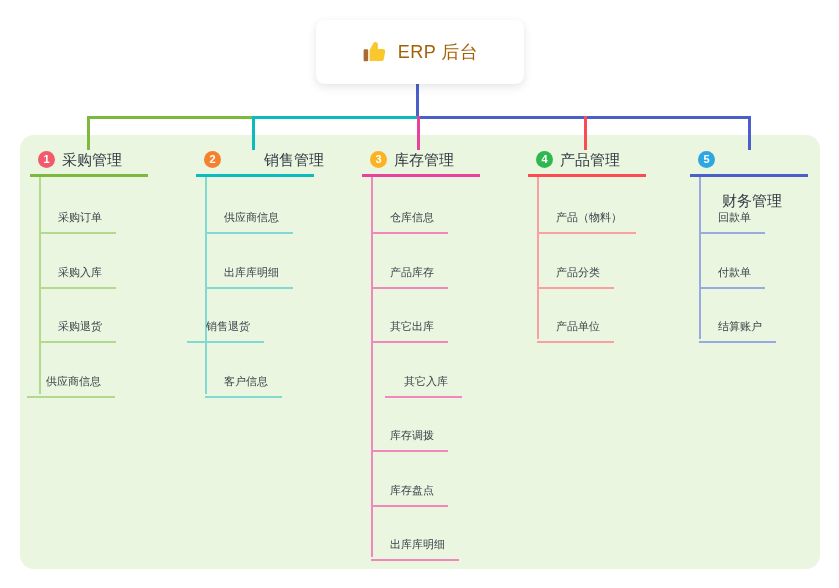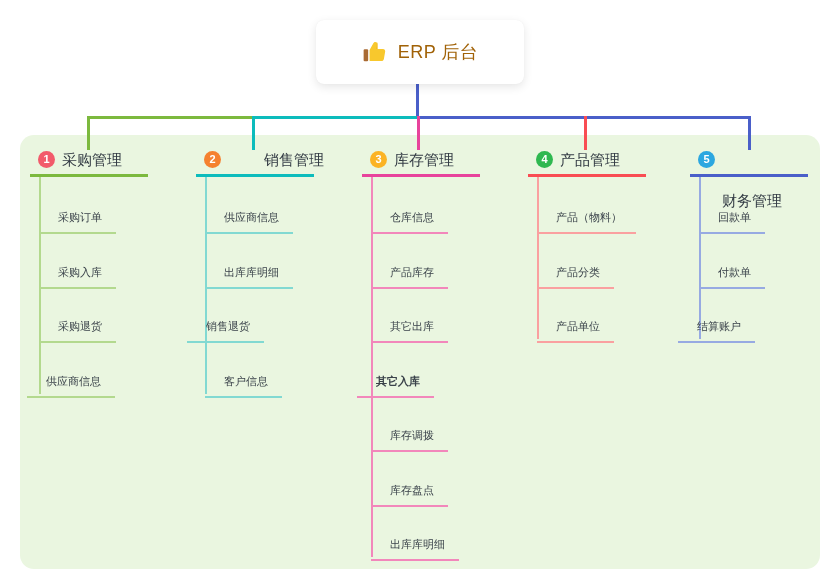--- a/index.html
+++ b/index.html
@@ -113,21 +113,21 @@
         <div class="branch-spine" style="left: 371px; top: 177px; height: 380px; background: rgb(242, 135, 187);"></div>
         <div class="child-row" style="left: 371px; top: 198px; border-bottom-color: rgb(242, 135, 187);">
           <span class="child-label">仓库信息</span>
         </div>
         <div class="child-row" style="left: 371px; top: 253px; border-bottom-color: rgb(242, 135, 187);">
           <span class="child-label">产品库存</span>
         </div>
         <div class="child-row" style="left: 371px; top: 307px; border-bottom-color: rgb(242, 135, 187);">
           <span class="child-label">其它出库</span>
         </div>
-        <div class="child-row" style="left: 357px; top: 362px; border-bottom-color: rgb(242, 135, 187); font-weight: bold;">
+        <div class="child-row" style="left: 385px; top: 362px; border-bottom-color: rgb(242, 135, 187);">
           <span class="child-label">其它入库</span>
         </div>
         <div class="child-row" style="left: 371px; top: 416px; border-bottom-color: rgb(242, 135, 187);">
           <span class="child-label">库存调拨</span>
         </div>
         <div class="child-row" style="left: 371px; top: 471px; border-bottom-color: rgb(242, 135, 187);">
           <span class="child-label">库存盘点</span>
         </div>
         <div class="child-row" style="left: 371px; top: 525px; border-bottom-color: rgb(242, 135, 187);">
           <span class="child-label">出库库明细</span>
@@ -152,19 +152,19 @@
         <div class="branch-underline" style="left: 690px; top: 174px; width: 118px; background: rgb(74, 95, 201);"></div>
         <div class="branch-badge" style="left: 698px; top: 151px; background: rgb(44, 167, 224);">5</div>
         <div class="branch-title" style="left: 722px; top: 151px; margin-top: 41px;">财务管理</div>
         <div class="branch-spine" style="left: 699px; top: 177px; height: 162px; background: rgb(151, 170, 226);"></div>
         <div class="child-row" style="left: 699px; top: 198px; border-bottom-color: rgb(151, 170, 226);">
           <span class="child-label">回款单</span>
         </div>
         <div class="child-row" style="left: 699px; top: 253px; border-bottom-color: rgb(151, 170, 226);">
           <span class="child-label">付款单</span>
         </div>
-        <div class="child-row" style="left: 678px; top: 307px; border-bottom-color: rgb(151, 170, 226);">
+        <div class="child-row" style="left: 699px; top: 307px; border-bottom-color: rgb(151, 170, 226);">
           <span class="child-label">结算账户</span>
         </div>
       </div>
     </div>
 
 </div>
 
 </body></html>

